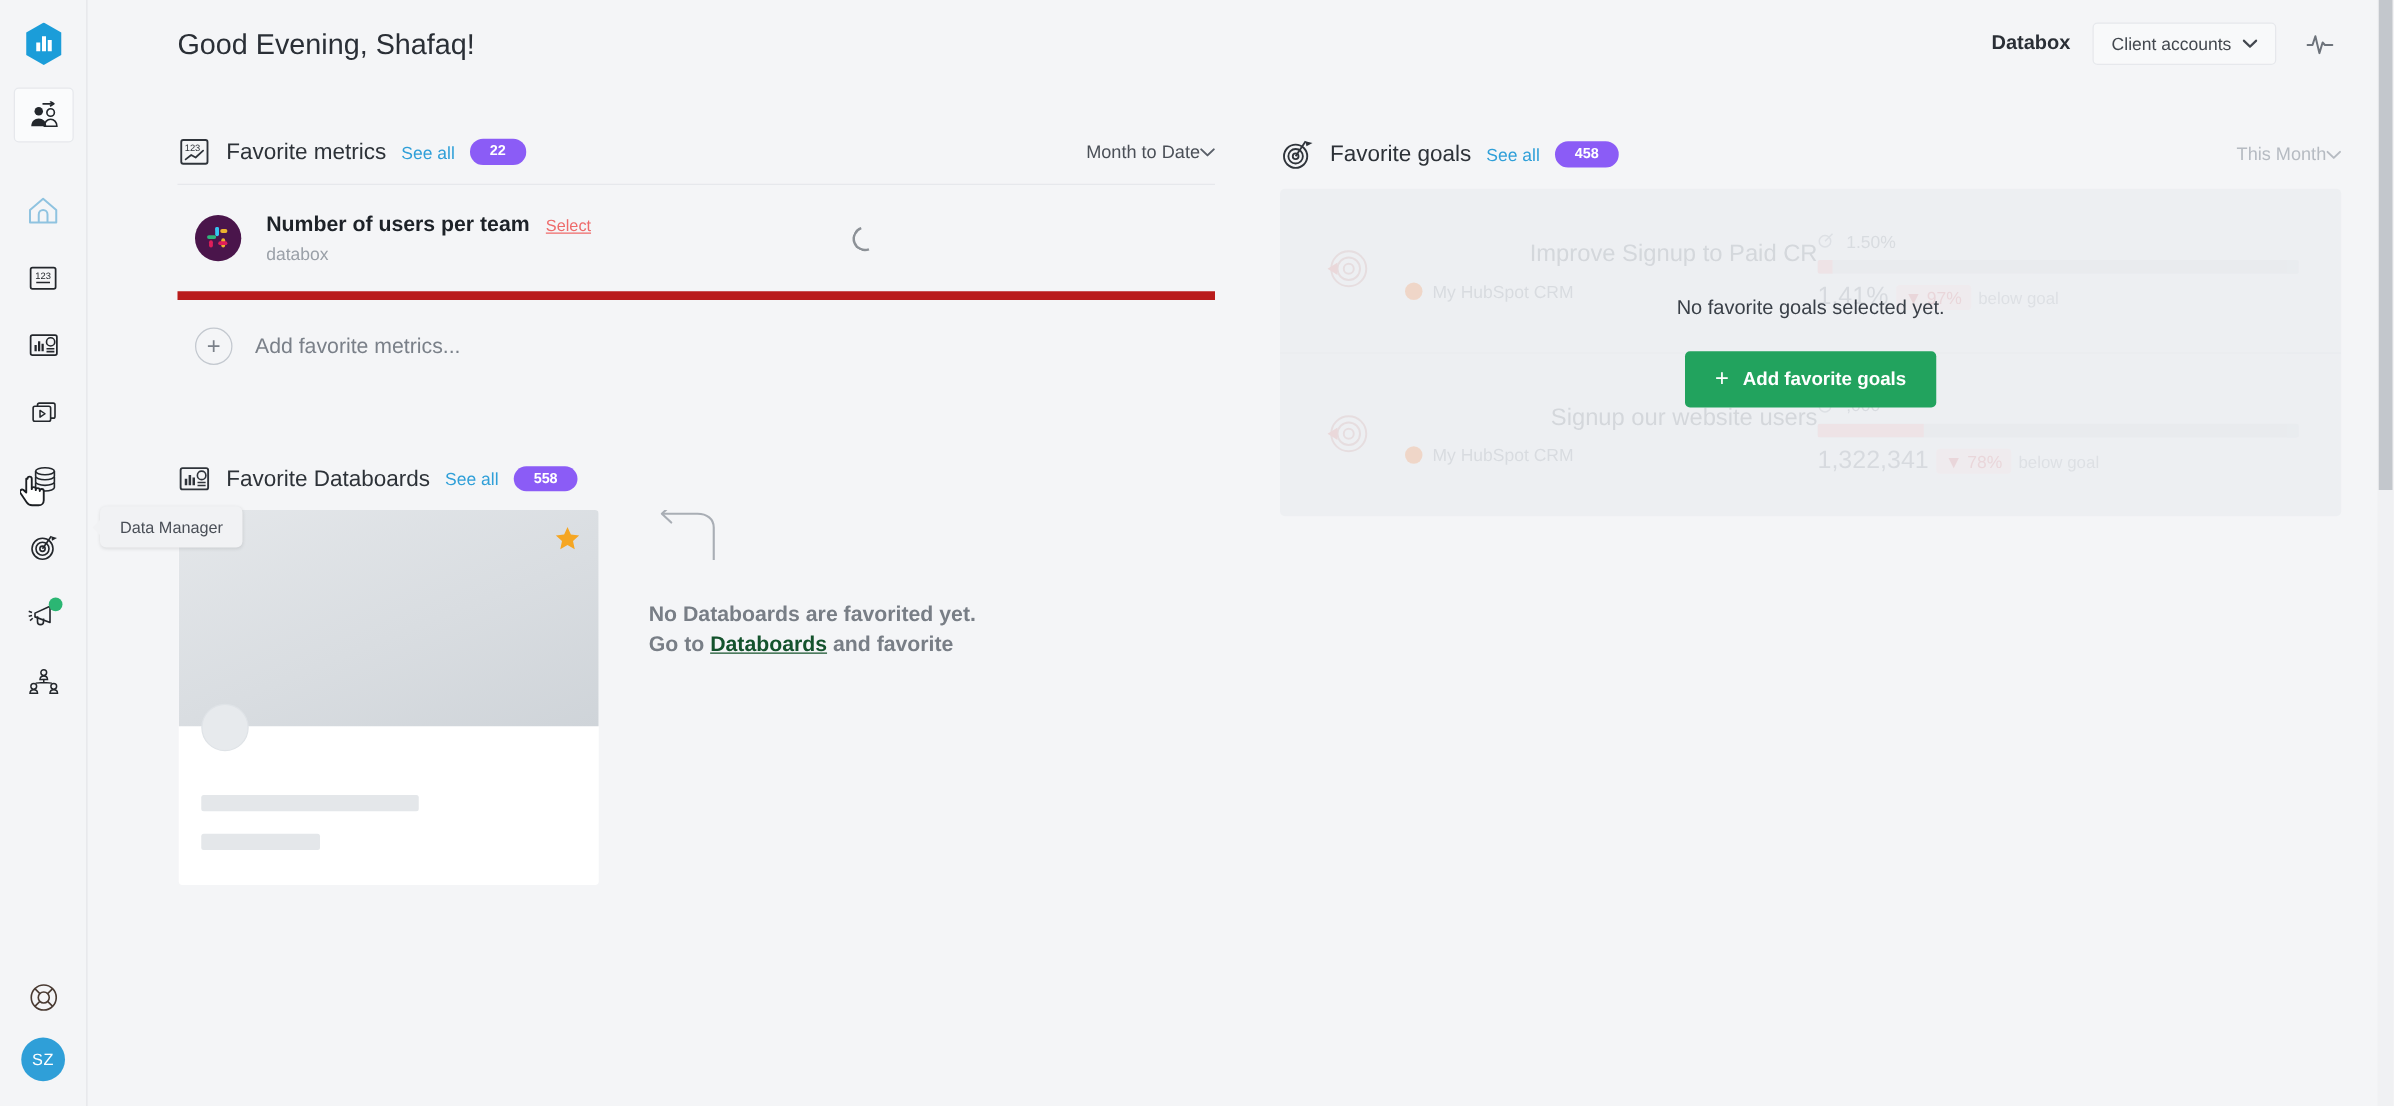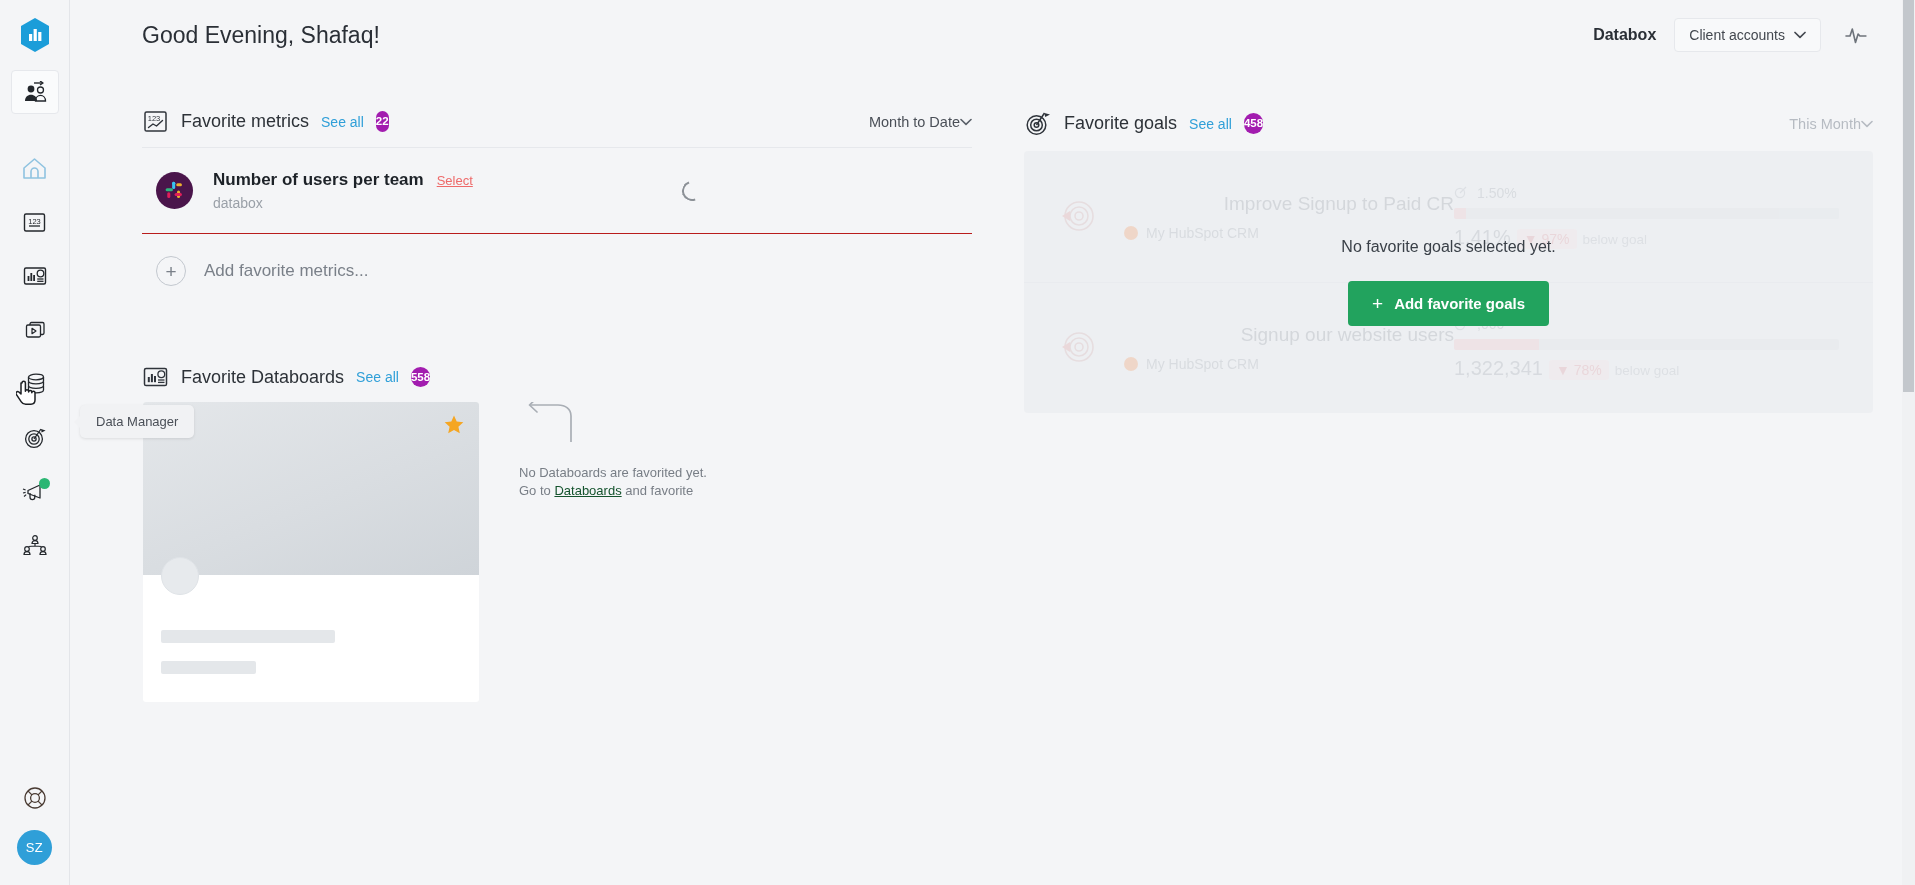--- a/index.html
+++ b/index.html
@@ -108,37 +108,37 @@
   .col-right { flex: 1 1 auto; }
 
   .section-head {
     display: flex; align-items: center; gap: 12px;
     padding-top: 40px; padding-bottom: 14px;
   }
   .section-icon { display:flex; align-items:center; }
   .section-title { font-size: 18px; color: #2d3238; }
   .see-all { font-size: 14px; color: #2f9fd8; text-decoration: none; cursor: pointer; }
   .badge {
-    background: #a21caf; color: #fff; border-radius: 11px;
+    background: #8b5cf6; color: #fff; border-radius: 11px;
     font-size: 11.5px; font-weight: 700;
-    padding: 3px 0; line-height: 1.25;
+    padding: 3px 16px; line-height: 1.25;
   }
   .range-select {
     margin-left: auto; display: flex; align-items: center; gap: 0;
     font-size: 14.5px; color: #4a4f57; cursor: pointer;
   }
   .range-select.faded { color: #b6bbc2; }
 
   .panel-divider { height: 1px; background: #e6e8ec; }
 
   
   .metric-row {
     display: flex; align-items: center;
     padding: 22px 0 22px 14px;
-    border-bottom: 1px solid #b91c1c;
+    border-bottom: 7px solid #b91c1c;
     position: relative;
   }
   .metric-logo {
     width: 37px; height: 37px; border-radius: 50%;
     background: #4a154b; margin-right: 20px;
     display: flex; align-items: center; justify-content: center;
     flex: 0 0 37px;
   }
   .metric-text { display: flex; flex-direction: column; gap: 5px; }
   .metric-name-line { display: flex; align-items: baseline; gap: 13px; }
@@ -249,22 +249,22 @@
   .db-line {
     position: absolute; left: 18px; height: 13px; border-radius: 2px;
     background: #e4e7ea;
   }
   .db-line.l1 { top: 228px; width: 174px; }
   .db-line.l2 { top: 259px; width: 95px; }
 
   .db-empty { padding-top: 26px; position: relative; width: 340px;}
   .db-arrow { position: absolute; left: 6px; top: 0; }
   .db-empty-text {
-    margin-top: 36px;
-    font-size: 13px; color: #787e86; line-height: 1.42;
+    margin-top: 46px;
+    font-size: 17px; color: #787e86; line-height: 1.42; font-weight: bold;
   }
   .db-empty-text a { color: #14532d; text-decoration: underline; cursor: pointer; }
 
   
   .scrollbar {
     position: absolute; right: 0; top: 0; width: 13px; height: 885px;
     background: #f0f1f3; z-index: 50;
   }
   .scrollbar .thumb {
     position: absolute; top: 0; left: 1px; width: 11px; height: 392px;

